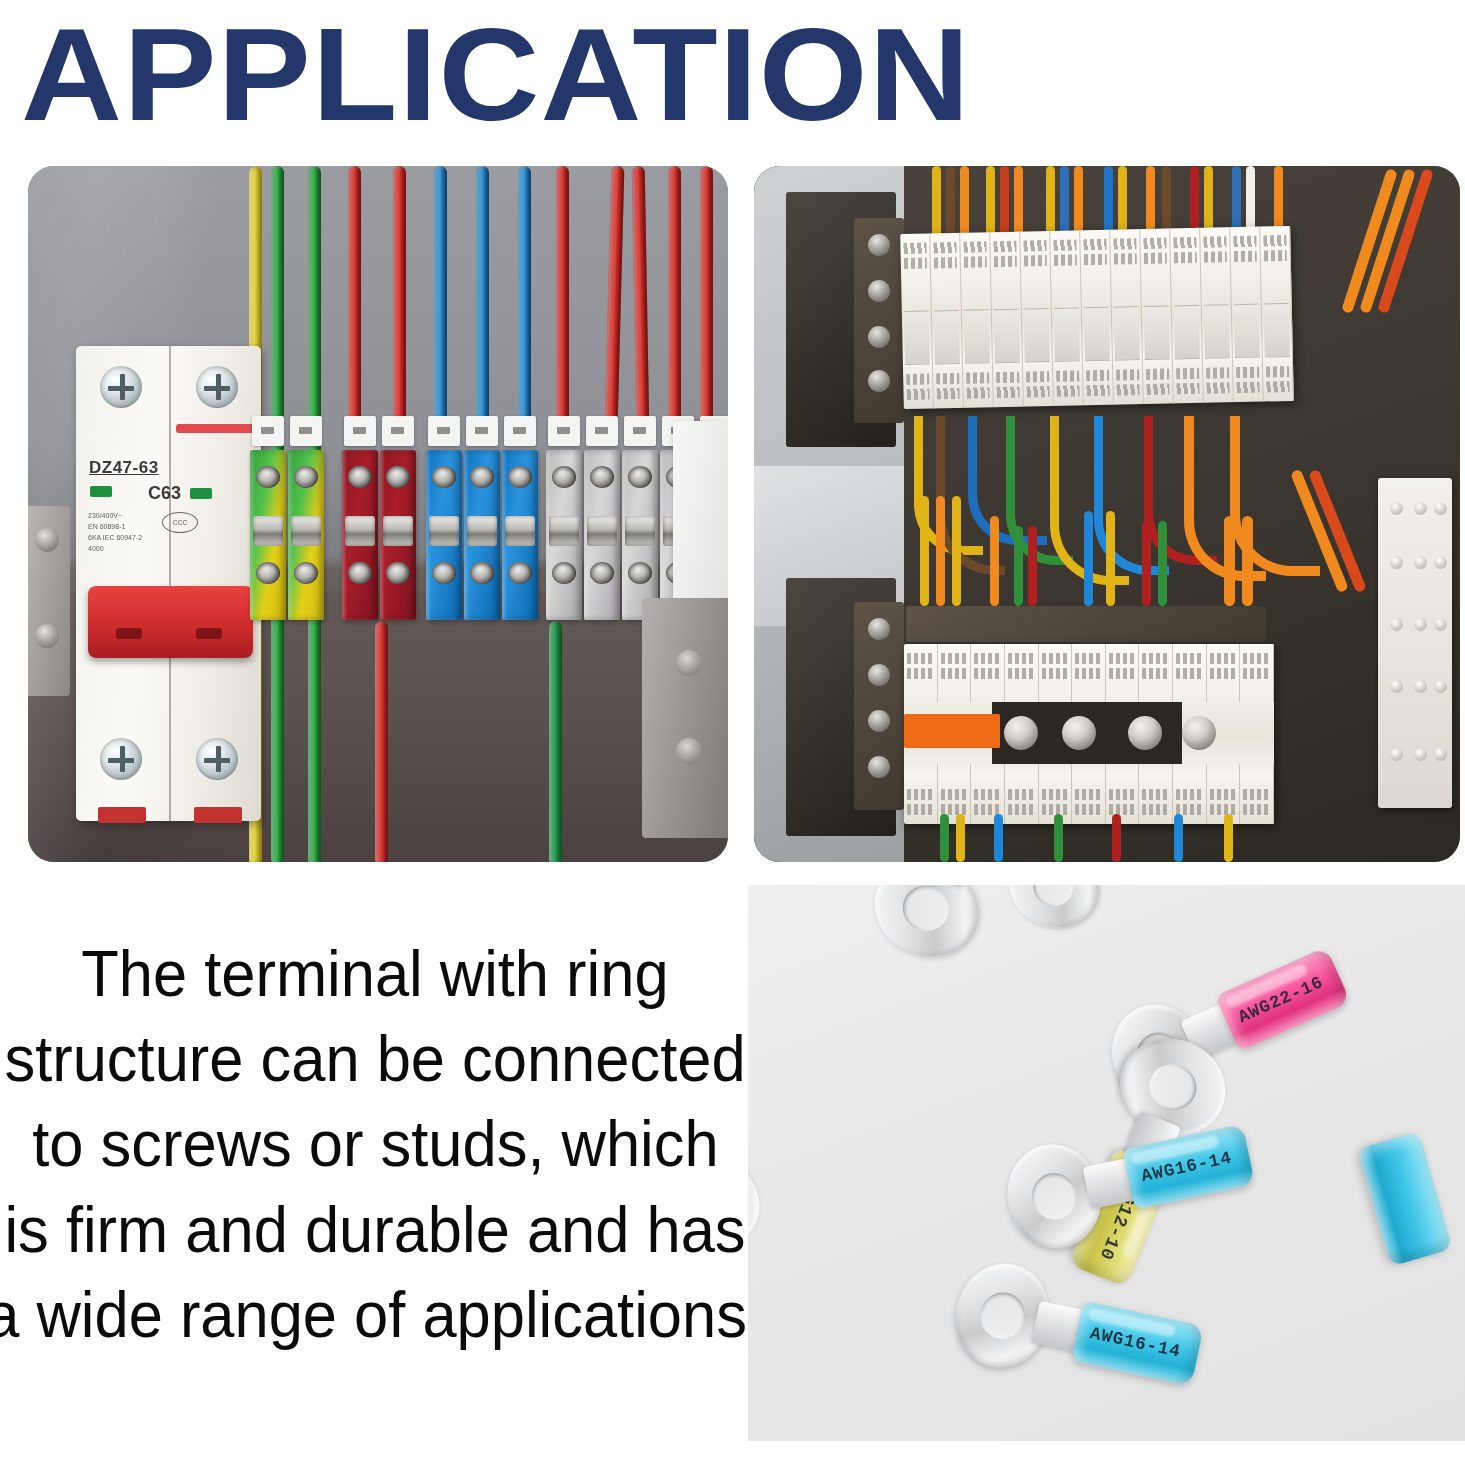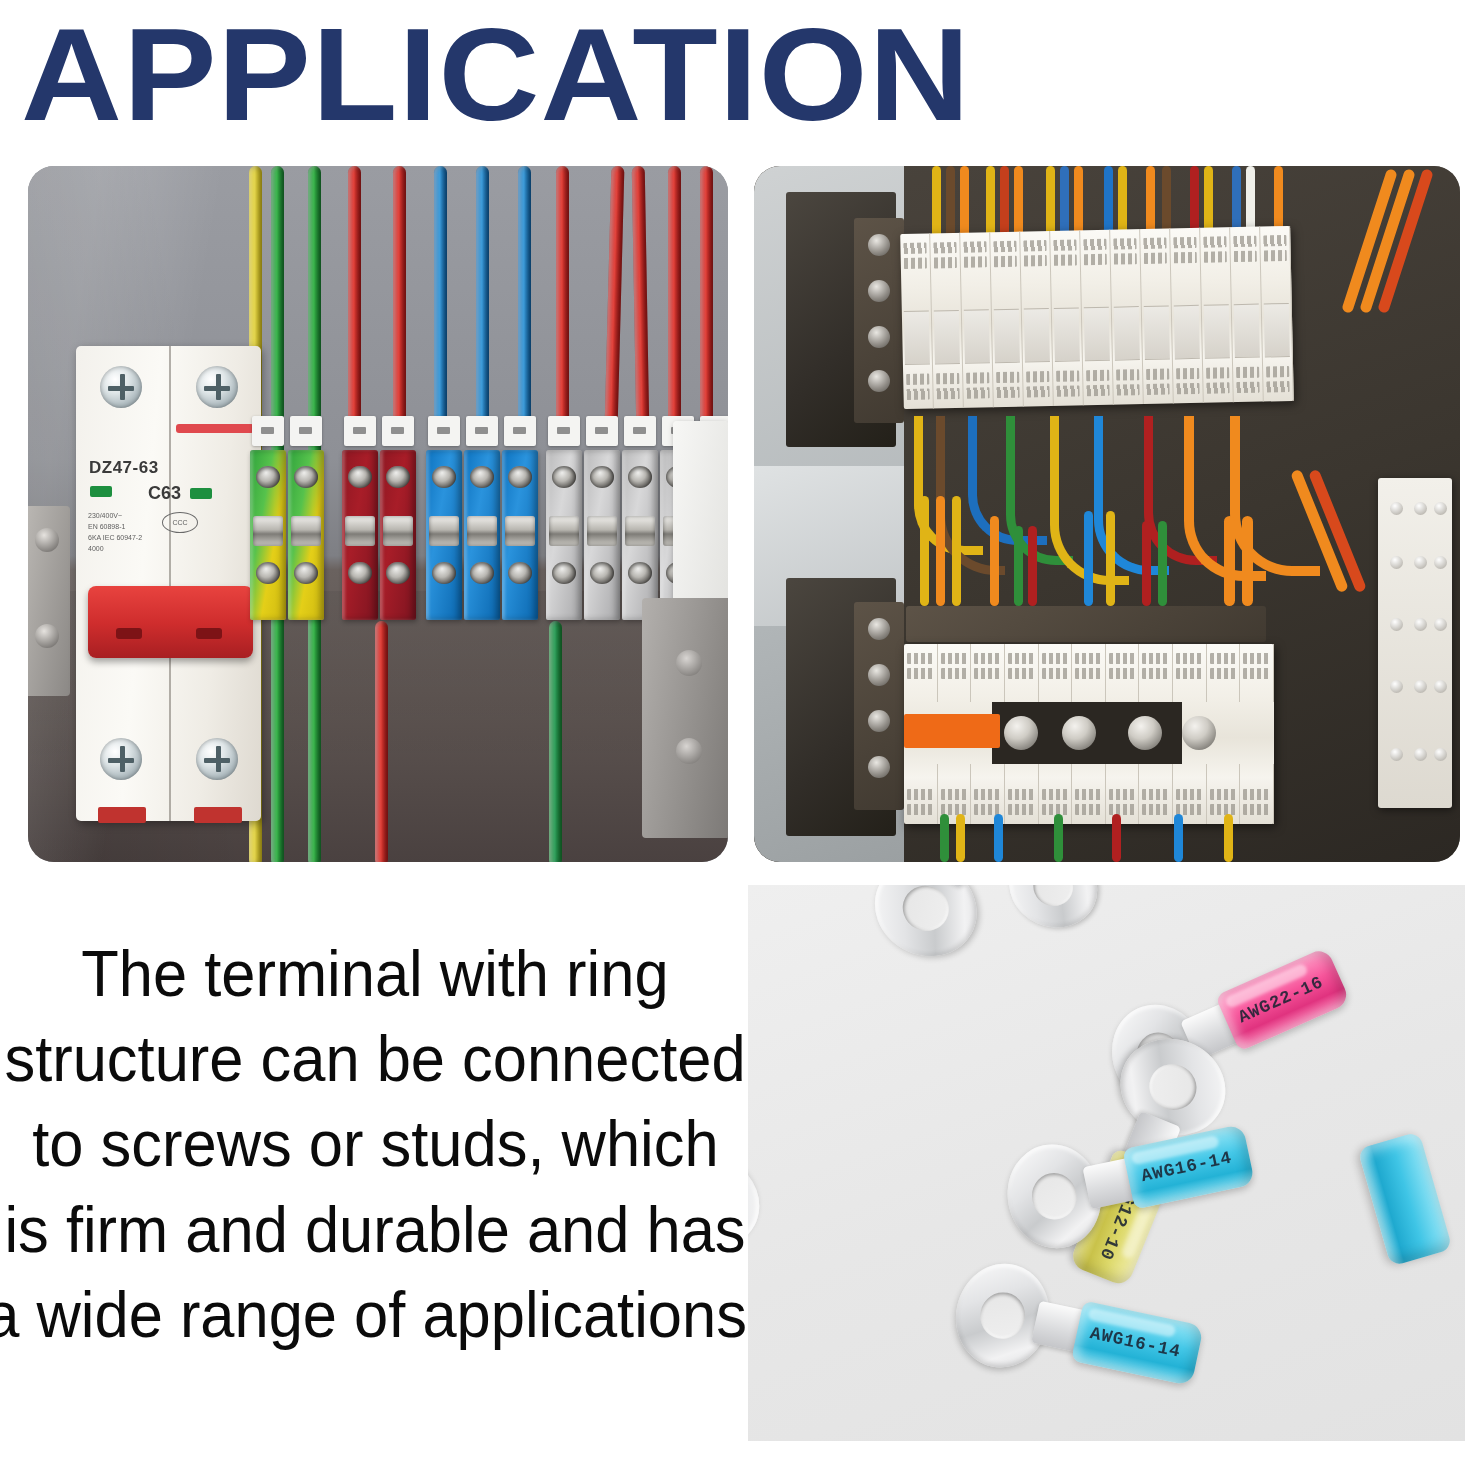--- a/index.html
+++ b/index.html
@@ -108,21 +108,21 @@
     box-shadow: inset 0 0 5px rgba(0,0,0,.35);
   }
   .brk-screw::before, .brk-screw::after{
     content:""; position:absolute; background:#4e6066; border-radius:1px;
   }
   .brk-screw::before{ left:8px; right:8px; top:48%; height:5px; }
   .brk-screw::after { top:8px; bottom:8px; left:48%; width:5px; }
   .brk-redbar{ position:absolute; left:100px; top:78px; width:78px; height:9px; background:#e0494e; border-radius:3px; }
   .brk-led{ position:absolute; width:22px; height:11px; background:#1d8f3f; border-radius:2px; }
   .brk-txt{ position:absolute; color:#3a3a3a; font-family:"Liberation Sans Narrow","Liberation Sans",sans-serif; }
-  .brk-model{ left:13px; top:112px; font-size:17px; font-weight:bold; letter-spacing:.5px; }
+  .brk-model{ left:13px; top:112px; font-size:17px; font-weight:bold; letter-spacing:.5px;text-decoration:underline; }
   .brk-amp  { left:72px; top:137px; font-size:18px; font-weight:bold; }
   .brk-fine { left:12px; top:164px; font-size:7px; line-height:11px; color:#5d5d5d; }
   .brk-ce   { position:absolute; left:86px; top:166px; width:34px; height:19px; border:1px solid #6a6a6a; border-radius:50%; font-size:7px; color:#5d5d5d; text-align:center; line-height:19px;}
   .brk-toggle{
     position:absolute; left:12px; top:240px; width:165px; height:72px;
     background:linear-gradient(180deg,#e8433f 0%,#cf2d2d 52%,#a81f22 100%);
     border-radius:8px;
     box-shadow: 0 4px 7px rgba(0,0,0,.35);
   }
   .brk-toggle span{ position:absolute; top:42px; width:26px; height:11px; background:#7d1316; border-radius:3px; }

